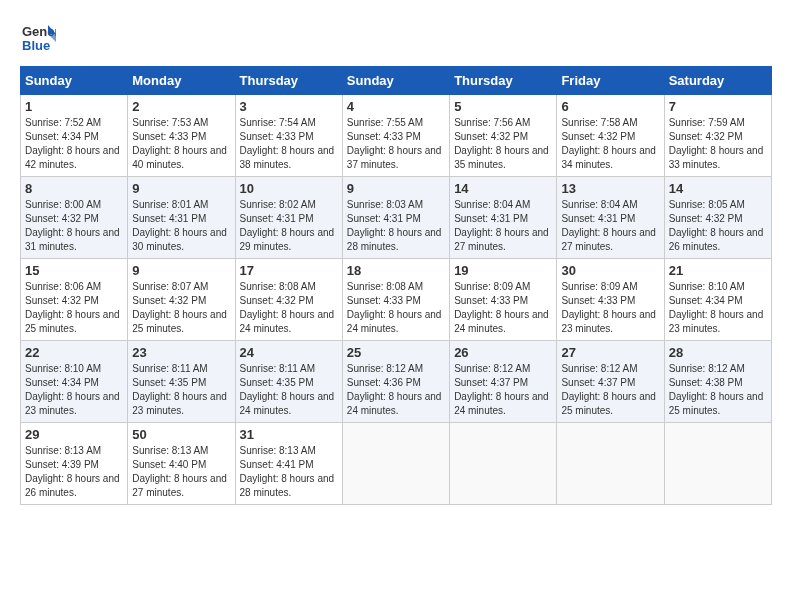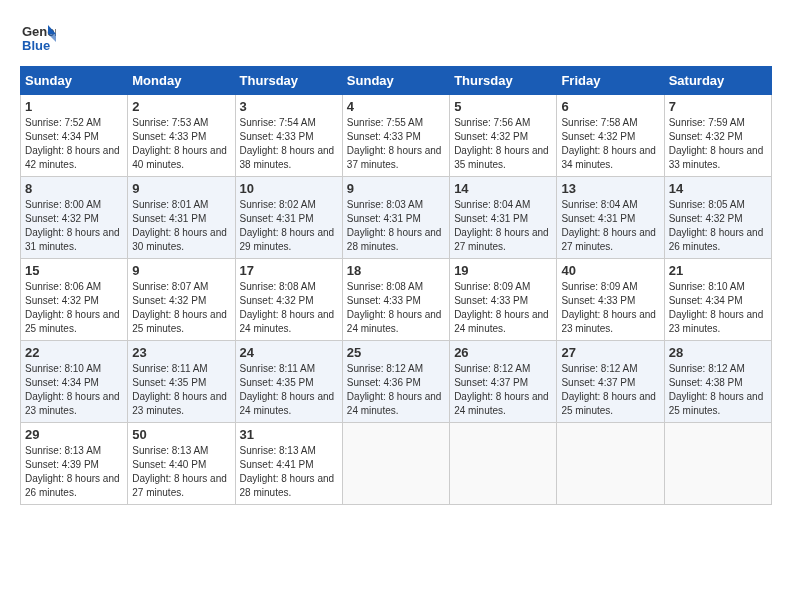--- a/index.html
+++ b/index.html
@@ -260,21 +260,21 @@
       </td>
         <td>
         <span class="day-number">19</span>
         <div class="day-info">
           Sunrise: 8:09 AM<br>
           Sunset: 4:33 PM<br>
           Daylight: 8 hours and 24 minutes.
         </div>
       </td>
         <td>
-        <span class="day-number">40</span>
+        <span class="day-number">30</span>
         <div class="day-info">
           Sunrise: 8:09 AM<br>
           Sunset: 4:33 PM<br>
           Daylight: 8 hours and 23 minutes.
         </div>
       </td>
         <td>
         <span class="day-number">21</span>
         <div class="day-info">
           Sunrise: 8:10 AM<br>

